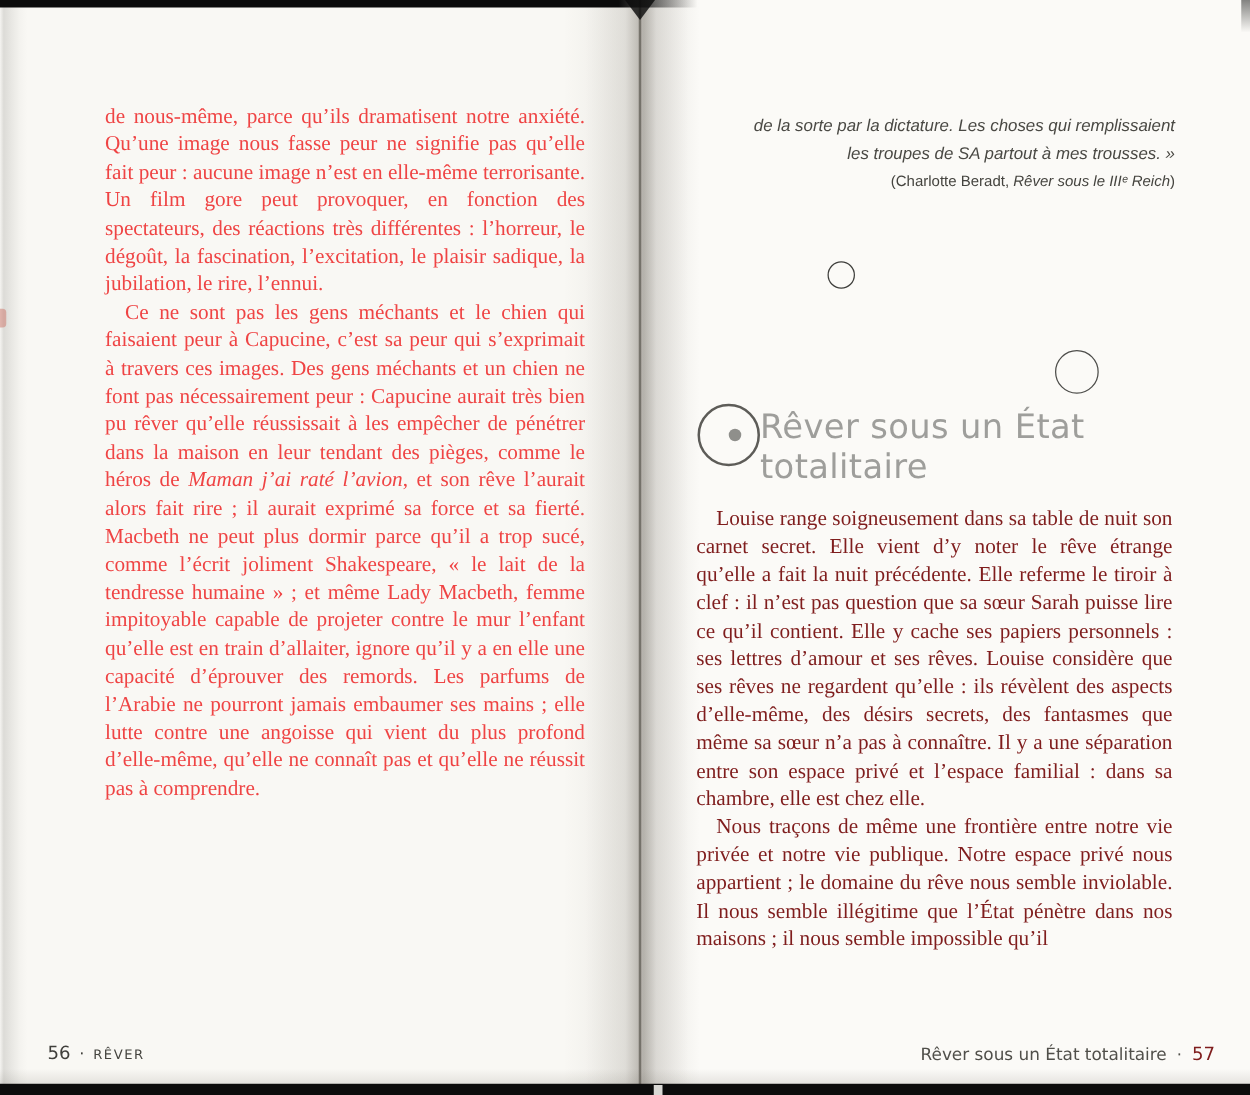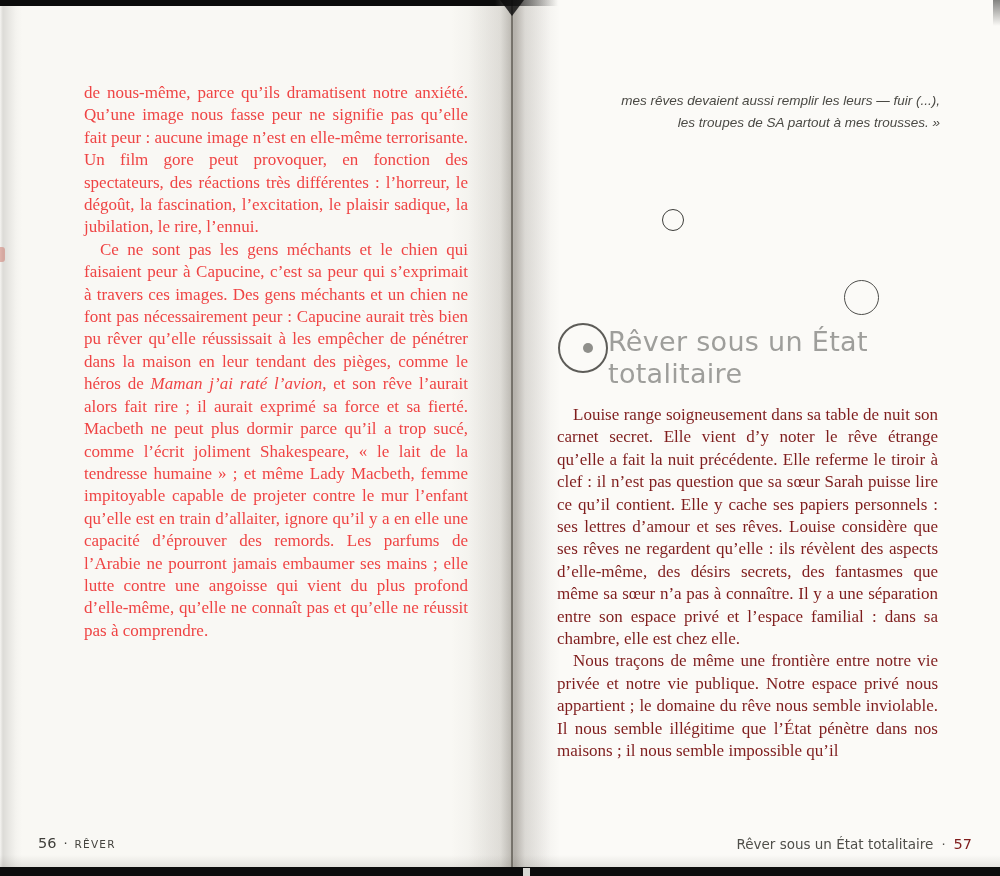--- a/index.html
+++ b/index.html
@@ -103,23 +103,26 @@
     </div>
 
   <div class="footer-left">
     <span class="pn">56</span>
     <span class="sep">·</span>
     <span class="bt">RÊVER</span>
   </div>
 
   <div class="epigraph">
     <div>
-        <div class="quote-line">mes rêves devaient aussi remplir les leurs — fuir (...),</div>
+        <div class="quote-line">de la sorte par la dictature. Les choses qui remplissaient</div>
         <div class="quote-line">les troupes de SA partout à mes trousses.&nbsp;»</div>
       </div>
+    <div class="epigraph-attr">
+      <span>(Charlotte Beradt, </span><span class="attr-title">Rêver sous le IIIᵉ Reich</span><span>)</span>
+    </div>
   </div>
 
   <div class="circle-small"></div>
   <div class="circle-med"></div>
   <div class="circle-bullet">
     <div class="dot"></div>
   </div>
 
   <div class="heading">Rêver sous un État totalitaire</div>
 

